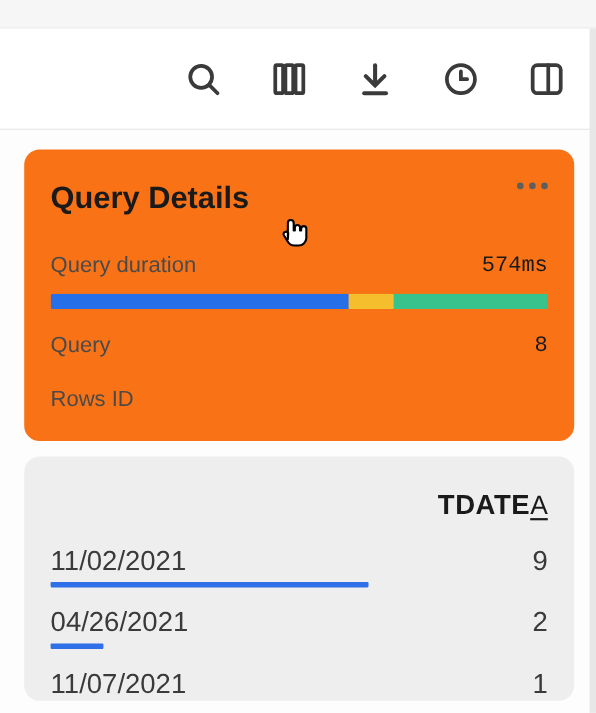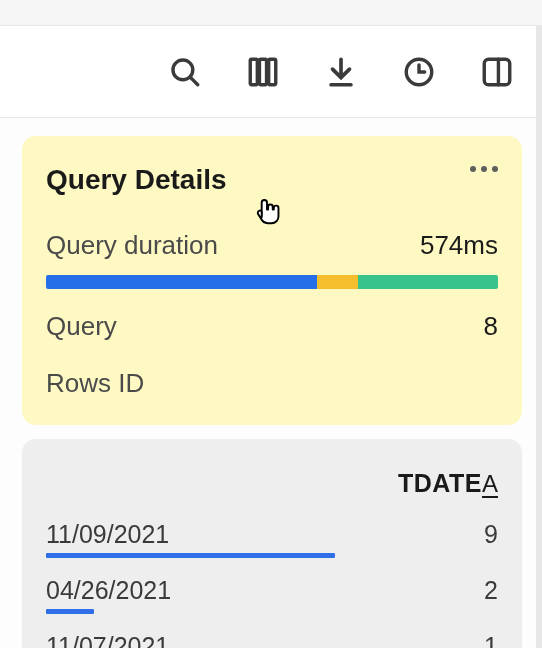--- a/index.html
+++ b/index.html
@@ -39,21 +39,21 @@
     position: absolute;
     top: 26px;
     right: 0;
     width: 6px;
     height: 622px;
     background: #e7e7e7;
   }
 
   .panel {
     margin: 18px 20px 0 22px;
-    background: #fef9c3;
+    background: #f97316;
     border-radius: 14px;
     padding: 28px 24px 26px 24px;
     position: relative;
   }
   .panel-title {
     font-size: 28px;
     font-weight: 600;
   }
   .more-dots {
     position: absolute;
@@ -72,26 +72,26 @@
     left: 228px;
     color: #000;
     pointer-events: none;
   }
   .cursor-hand svg { width: 34px; height: 34px; }
 
   .stat-row {
     display: flex;
     justify-content: space-between;
     align-items: flex-end;
-    font-size: 26px;
+    font-size: 20px;
     margin-top: 34px;
     gap: 20px;
   }
   .stat-row .label { color: #4a4a4a; font-weight: 400; }
-  .stat-row .value { font-weight: 500; }
+  .stat-row .value { font-weight: 500; font-family: Liberation Mono, monospace; }
   .stat-row.rows { margin-top: 22px; }
   .stat-row.qid  { margin-top: 26px; }
   .stat-row.qid .value {
     text-decoration: underline;
     text-underline-offset: 4px;
     max-width: 300px;
     white-space: nowrap;
     overflow: hidden;
     text-overflow: ellipsis;
   }
@@ -218,21 +218,21 @@
   </div>
 </div>
 
 <div class="panel2">
   <div class="col-header">
     <span class="name">TDATE</span>
     <span class="type">A</span>
   </div>
   <div id="dist-list">
       <div class="dist-row">
-        <span>11/09/2021</span>
+        <span>11/02/2021</span>
         <span>9</span>
       </div>
       <div class="dist-line" style="width: 64%;"></div>
       <div class="dist-row">
         <span>04/26/2021</span>
         <span>2</span>
       </div>
       <div class="dist-line" style="width: 10.6667%;"></div>
       <div class="dist-row">
         <span>11/07/2021</span>

